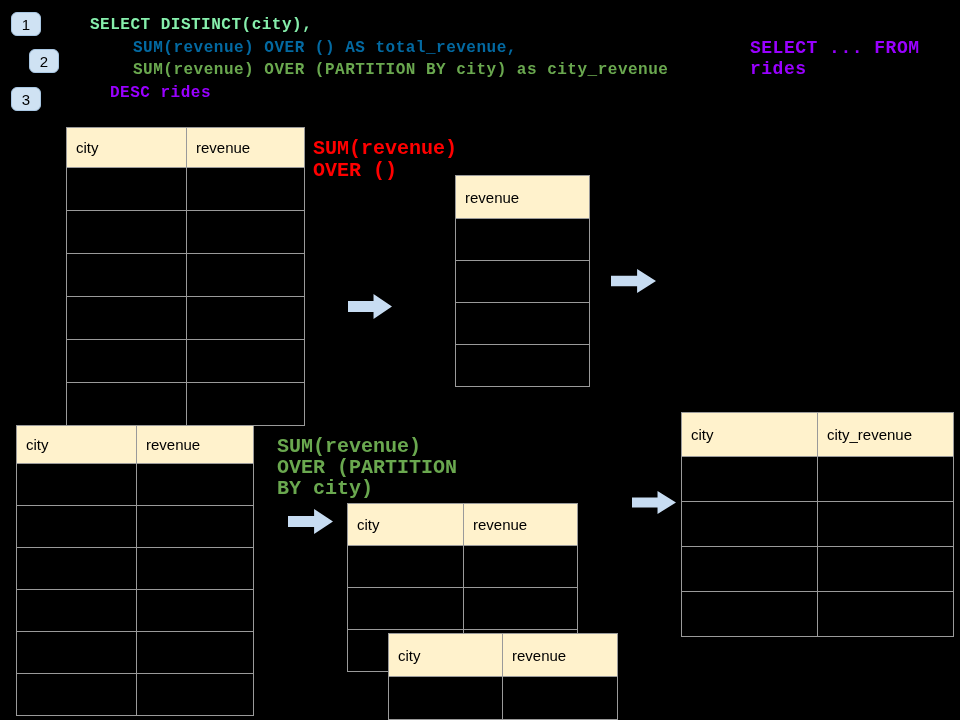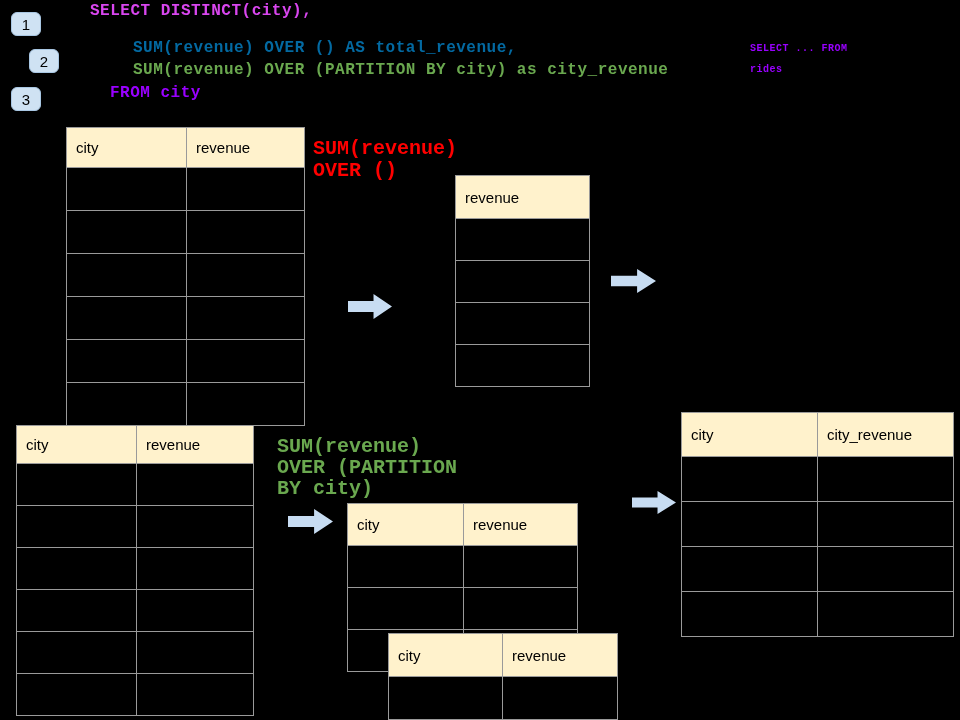--- a/index.html
+++ b/index.html
@@ -8,21 +8,21 @@
           font-family:"Liberation Sans",sans-serif;}
 
   
   .badge{position:absolute;width:30px;height:24px;background:#cfe2f3;border:1px solid #a9c7e3;
          border-radius:6px;color:#000;font:15px/24px "Liberation Sans",sans-serif;
          text-align:center;box-sizing:border-box;}
 
   
   .code-line{position:absolute;font-family:"Liberation Mono","DejaVu Sans Mono",monospace;
              font-weight:bold;font-size:16px;line-height:22px;letter-spacing:0.5px;white-space:pre;}
-  .code-small{font-size:10px;line-height:21px;}
+  .code-small{font-size:18px;line-height:21px;}
   .note-line{position:absolute;font-family:"Liberation Mono","DejaVu Sans Mono",monospace;
              font-weight:bold;font-size:20px;line-height:22px;white-space:pre;}
 
   
   .dtable{position:absolute;border-collapse:collapse;table-layout:fixed;background:#1d4ed8;}
   .dtable th{background:#fff2cc;color:#000;font-family:"Liberation Sans",sans-serif;
              font-size:15px;font-weight:400;text-align:left;padding:0 0 0 9px;
              border:1px solid #9a9a9a;box-sizing:border-box;}
   .dtable td{border:1px solid #9a9a9a;background:#000;padding:0;}
 
@@ -32,24 +32,24 @@
 </style>
 </head>
 <body>
 
 <div id="canvas">
 
   <div class="badge" style="left:11px;top:12px">1</div>
   <div class="badge" style="left:29px;top:49px">2</div>
   <div class="badge" style="left:11px;top:87px">3</div>
 
-  <div class="code-line" style="left: 90px; top: 0; color: #d946ef;">SELECT DISTINCT(city),</div>
+  <div class="code-line" style="left: 90px; top: 14px; color: #86efac;">SELECT DISTINCT(city),</div>
   <div class="code-line" style="left: 133px; top: 37px; color: #0369a1;">SUM(revenue) OVER () AS total_revenue,</div>
   <div class="code-line" style="left: 133px; top: 59px; color: rgb(106, 168, 79);">SUM(revenue) OVER (PARTITION BY city) as city_revenue</div>
-  <div class="code-line" style="left: 110px; top: 82px; color: rgb(153, 0, 255);">FROM city</div>
+  <div class="code-line" style="left: 110px; top: 82px; color: rgb(153, 0, 255);">DESC rides</div>
 
   <div class="code-line code-small" style="left: 750px; top: 38px; color: rgb(153, 0, 255);">SELECT ... FROM</div>
   <div class="code-line code-small" style="left: 750px; top: 59px; color: rgb(153, 0, 255);">rides</div>
 
   <div class="note-line" style="left: 313px; top: 138px; color: rgb(255, 0, 0);">SUM(revenue)</div>
   <div class="note-line" style="left: 313px; top: 160px; color: rgb(255, 0, 0);">OVER ()</div>
 
   <div class="note-line" style="left: 277px; top: 436px; line-height: 21px; color: rgb(106, 168, 79);">SUM(revenue)</div>
   <div class="note-line" style="left: 277px; top: 457px; line-height: 21px; color: rgb(106, 168, 79);">OVER (PARTITION</div>
   <div class="note-line" style="left: 277px; top: 478px; line-height: 21px; color: rgb(106, 168, 79);">BY city)</div>

